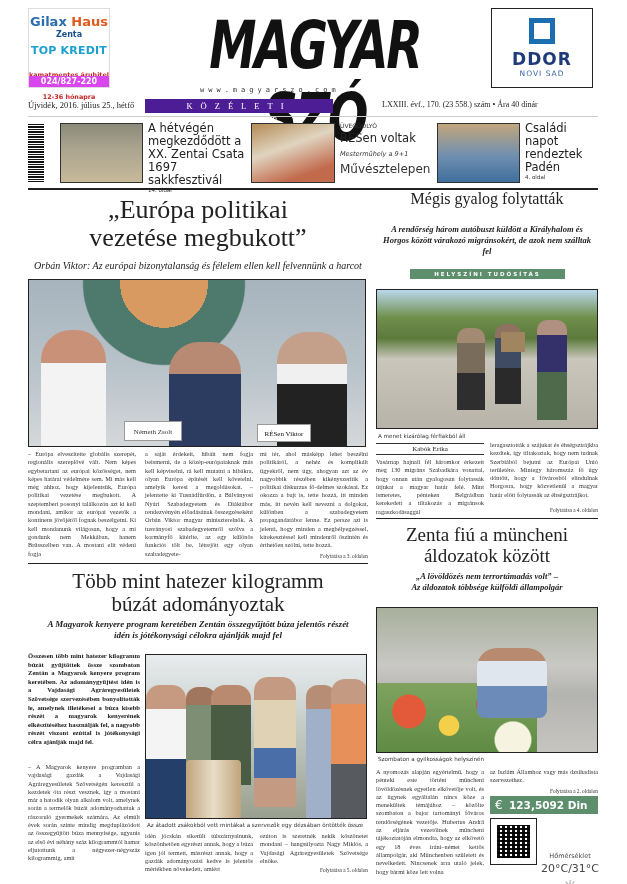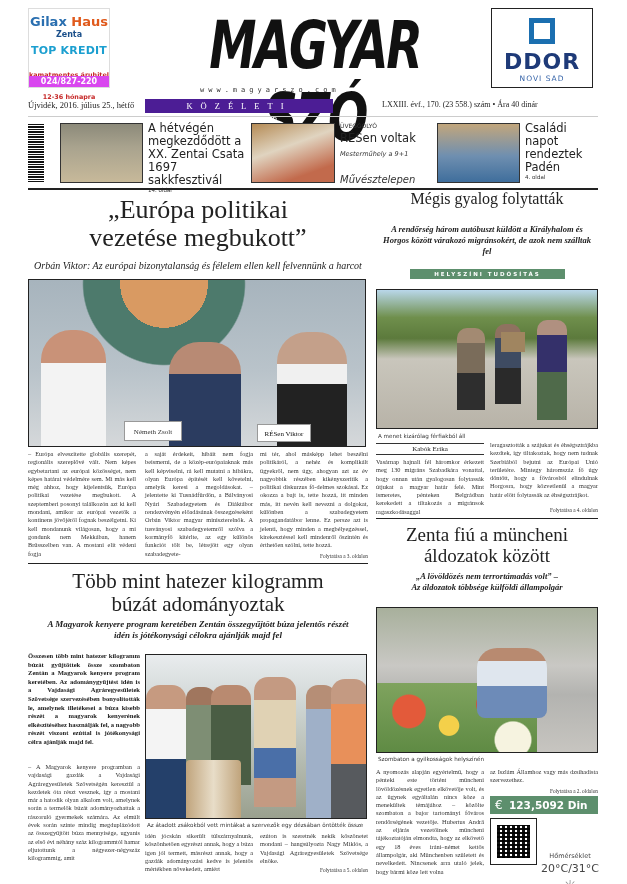--- a/index.html
+++ b/index.html
@@ -12,21 +12,21 @@
 .ad-left .top{font-family:"DejaVu Sans",sans-serif;font-weight:bold;font-size:11px;color:#1b9fd0;margin-top:3px;letter-spacing:.2px}
 .ad-left .small{font-family:"DejaVu Sans",sans-serif;font-weight:bold;font-size:6.4px;color:#c62828;line-height:8px;margin-top:14px}
 .ad-left .phone{position:absolute;left:0;right:0;bottom:0;height:11px;background:#d946ef;color:#fff;font-family:"DejaVu Sans",sans-serif;font-weight:bold;font-size:8px;line-height:11px}
 .masthead{left:165px;top:10px;width:300px;height:76px;text-align:center;font-family:"DejaVu Sans",sans-serif;font-weight:bold;font-size:66px;line-height:72px;color:#111;letter-spacing:-3px;transform:scaleX(.72);transform-origin:center;font-style:italic}
 .url{left:200px;top:86px;width:260px;font-family:"DejaVu Sans Mono",monospace;font-size:7px;letter-spacing:4px;color:#333}
 .tagline{left:145px;top:99px;width:188px;height:14px;background:#4c1d95;color:#fff;text-align:center;font-family:Liberation Serif, serif;font-size:8.5px;letter-spacing:8px;line-height:14px}
 .dateline{left:28px;top:100px;font-size:8.5px;color:#222}
 .issue{left:382px;top:100px;font-size:8px;color:#222}
 .ad-right{left:491px;top:8px;width:102px;height:80px;border:1px solid #222;text-align:center}
 .ad-right .logo{width:26px;height:26px;margin:9px auto 0;border:5px solid #1b6fb0;border-top-color:#1b6fb0;position:relative}
-.ad-right .ddor{font-family:"DejaVu Sans",sans-serif;font-weight:bold;font-size:22px;color:#1e3a78;margin-top:5px;letter-spacing:1px}
+.ad-right .ddor{font-family:"DejaVu Sans",sans-serif;font-weight:bold;font-size:17px;color:#1e3a78;margin-top:5px;letter-spacing:1px}
 .ad-right .ns{font-family:"DejaVu Sans",sans-serif;font-size:7.5px;color:#3563a8;letter-spacing:1px}
 .rule{height:2px;background:#222}
 .teaser-img{border:1px solid #333}
 .tz-title{font-family:"DejaVu Sans",sans-serif;font-size:11.5px;line-height:13px;color:#222}
 .tz-page{font-family:"DejaVu Sans",sans-serif;font-size:5.5px;color:#333}
 .barcode{left:28px;top:124px;width:16px;height:58px;background:repeating-linear-gradient(180deg,#111 0 1px,#fff 1px 2px,#111 2px 4px,#fff 4px 5px)}
 .photo{overflow:hidden;border:1px solid #222}
 .h1{font-family:"Liberation Serif",serif;text-align:center;color:#222}
 .deck{font-style:italic;text-align:center;font-family:"Liberation Serif",serif;color:#222}
 .col{font-size:6.3px;line-height:8.3px;text-align:justify;color:#333}
@@ -64,21 +64,21 @@
 <div class="abs teaser-img" style="left:60px;top:123px;width:83px;height:60px;background:linear-gradient(180deg,#8c8a7a 0%,#a9a38e 40%,#c7b99a 100%)"></div>
 <div class="abs" style="left:148px;top:122px;width:100px">
   <div class="tz-title">A hétvégén megkezdődött a XX. Zentai Csata 1697 sakkfesztivál</div>
   <div class="tz-page">14. oldal</div>
 </div>
 <div class="abs teaser-img" style="left:251px;top:123px;width:84px;height:60px;background:linear-gradient(160deg,#b58b55 0%,#e0d4c0 40%,#c26a4c 80%)"></div>
 <div class="abs" style="left:340px;top:122px;width:95px">
   <div class="tz-page" style="font-size:6px">ÜVEGGOLYÓ</div>
   <div class="tz-title" style="margin-top:3px">RÉSen voltak</div>
   <div class="tz-page" style="font-style:italic;font-size:6.5px;margin-top:5px">Mesterműhely a 9+1</div>
-  <div class="tz-page" style="font-style:italic;font-size:10px;margin-top:16px">Művésztelepen</div>
+  <div class="tz-page" style="font-size:12px;margin-top:4px">Művésztelepen</div>
 </div>
 <div class="abs teaser-img" style="left:437px;top:123px;width:83px;height:60px;background:linear-gradient(180deg,#c2a67c 0%,#6f8fb0 55%,#3f6e9c 100%)"></div>
 <div class="abs" style="left:525px;top:122px;width:70px">
   <div class="tz-title">Családi napot rendeztek Padén</div>
   <div class="tz-page">4. oldal</div>
 </div>
 <div class="abs rule" style="left:28px;top:188px;width:570px"></div>
 
 <div class="abs h1" style="left:28px;top:196px;width:340px;font-size:26px;line-height:28px">
   <div>„Európa politikai</div>

